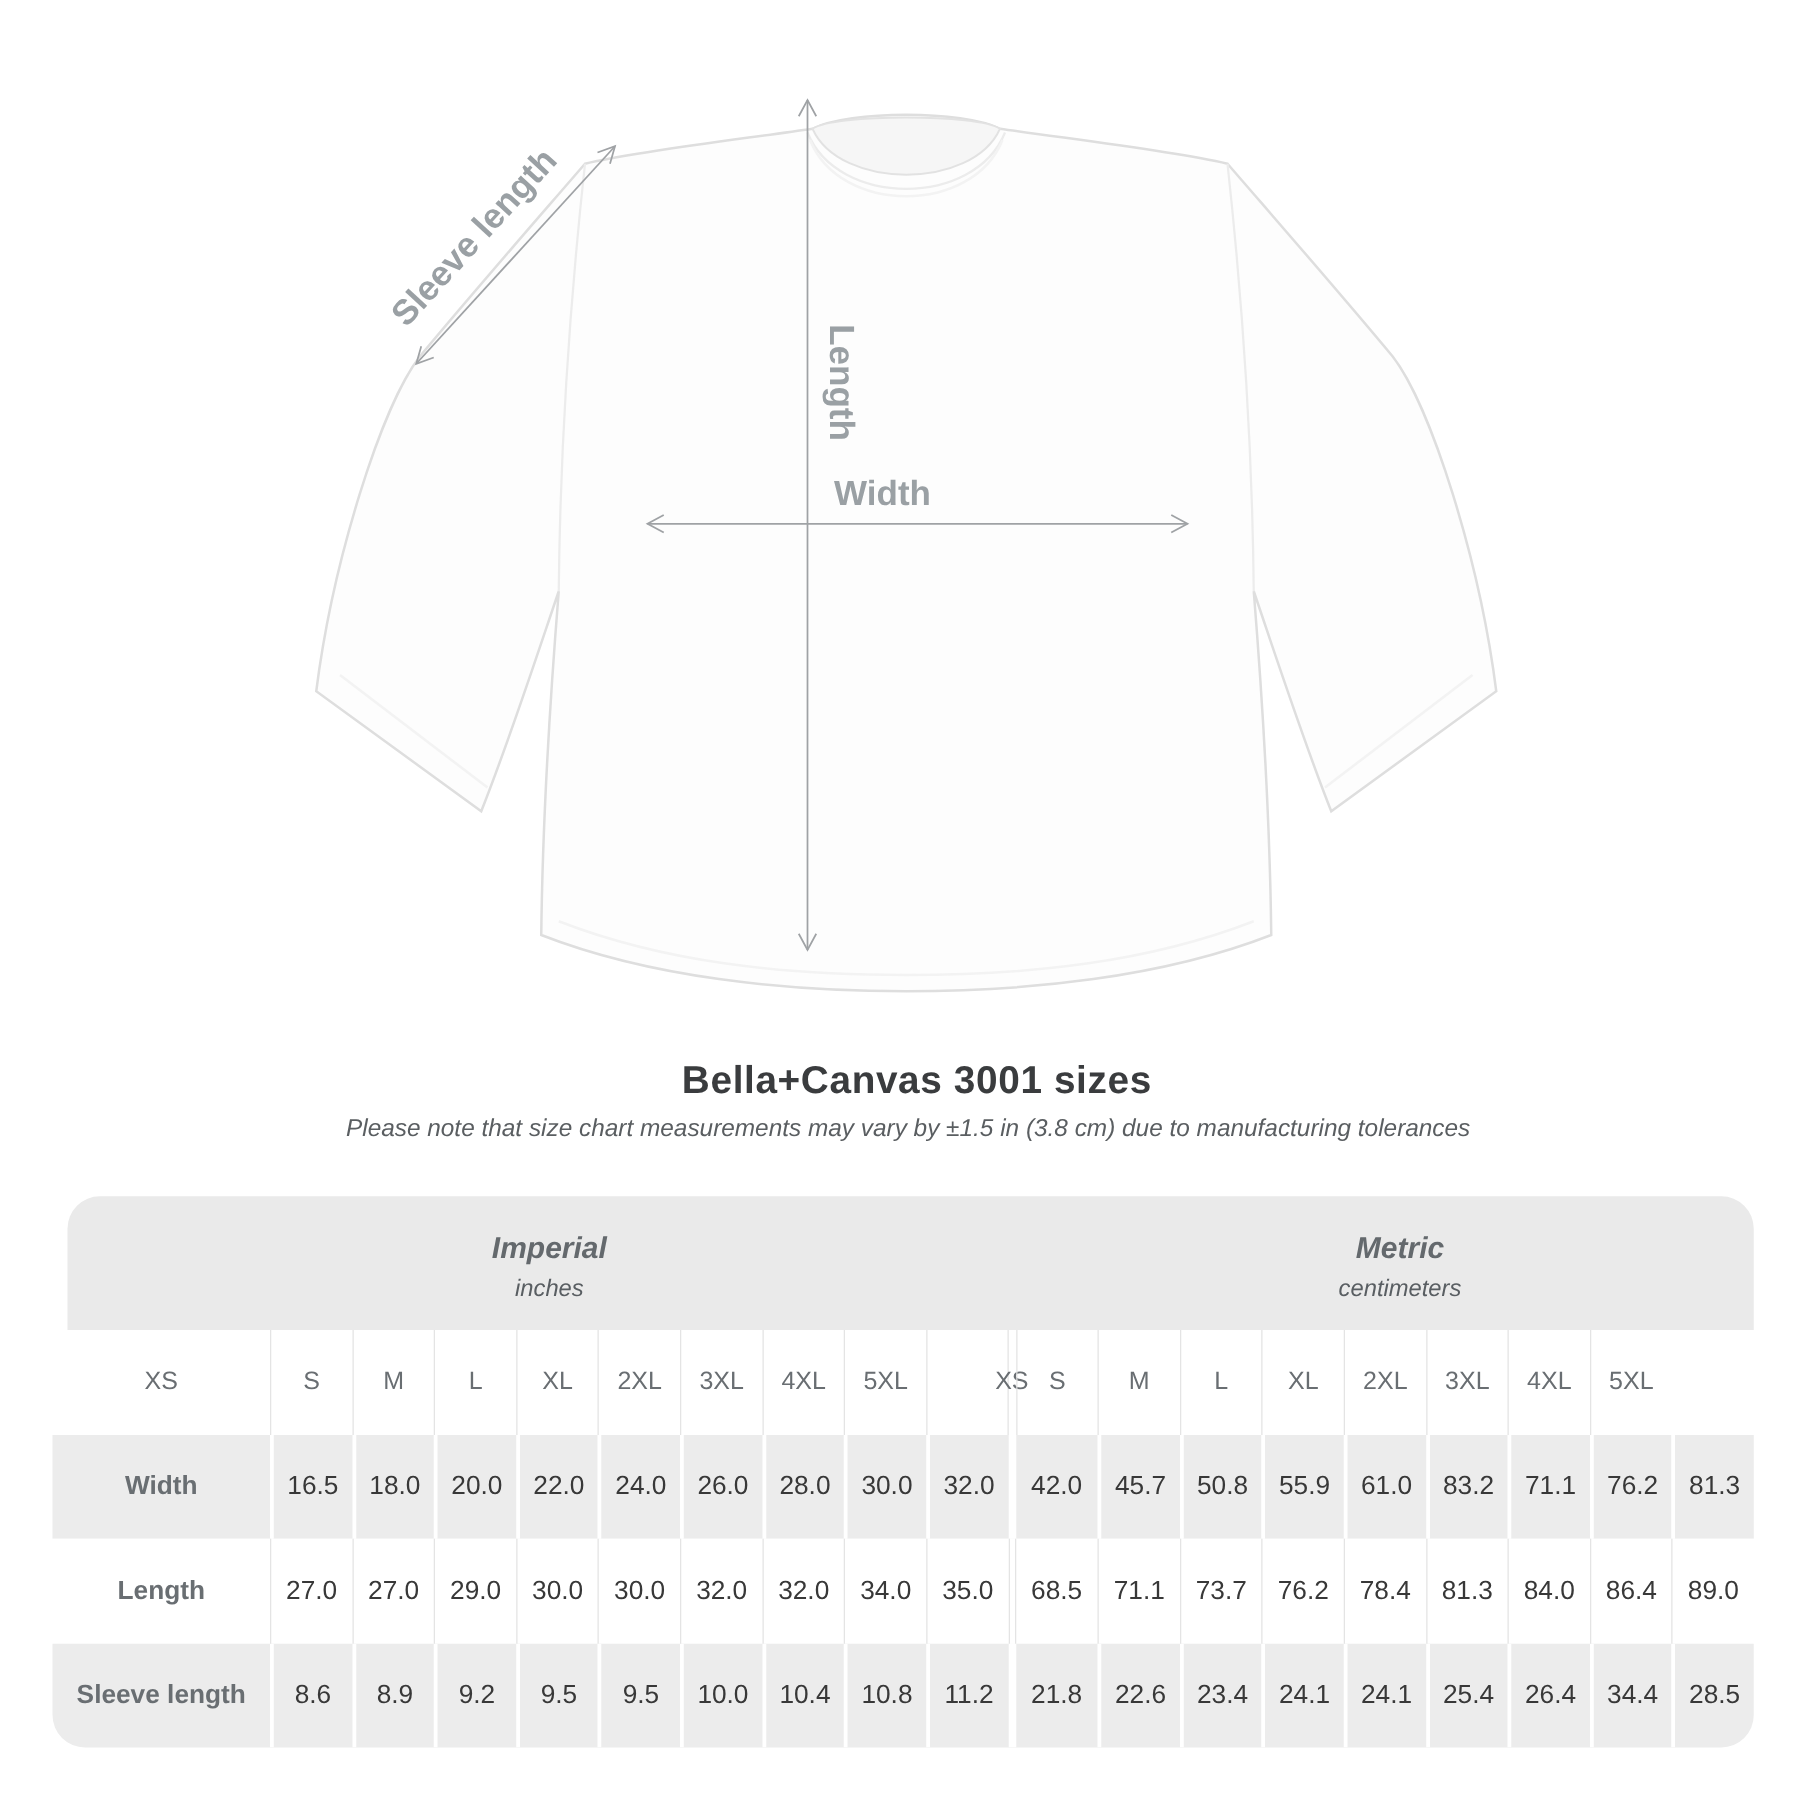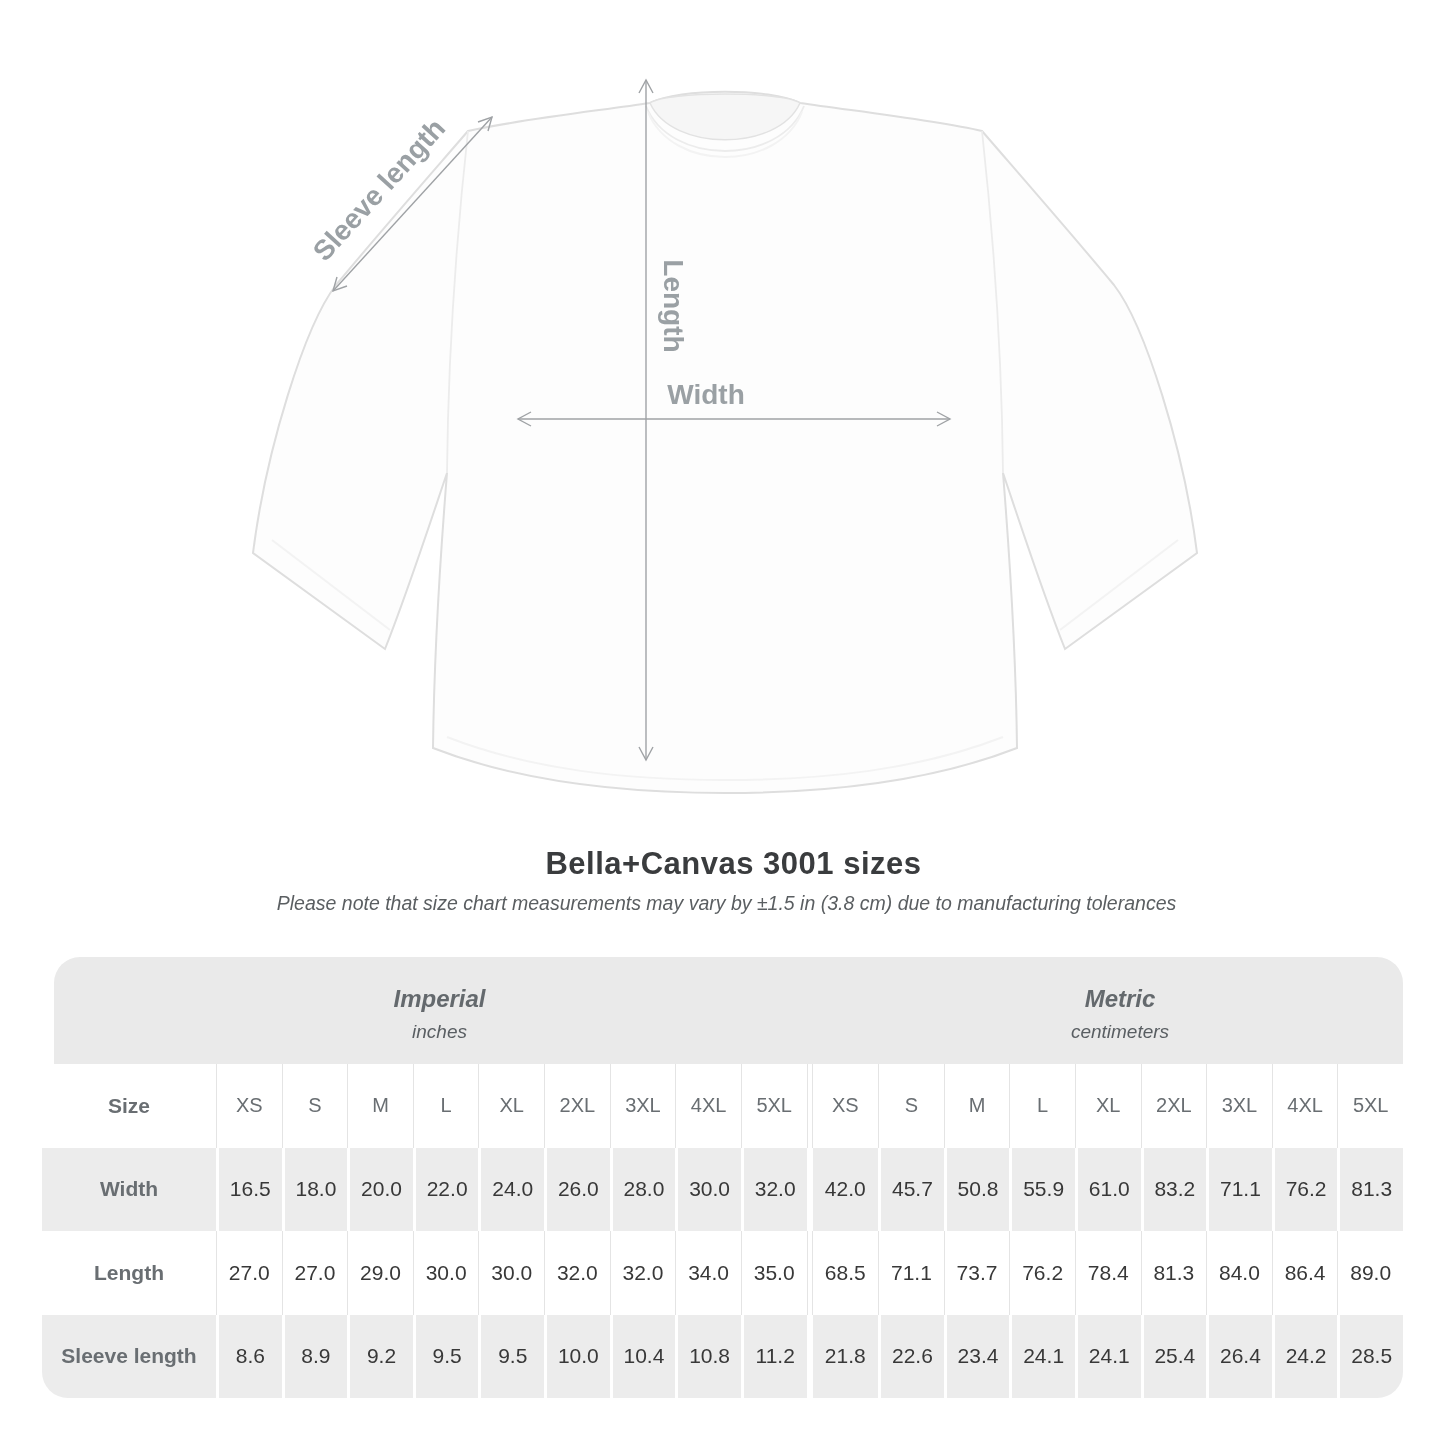--- a/index.html
+++ b/index.html
@@ -110,21 +110,20 @@
         <div class="uname">Imperial</div>
         <div class="usub">inches</div>
       </div>
       <div class="ugroup metric">
         <div class="uname">Metric</div>
         <div class="usub">centimeters</div>
       </div>
     </div>
 
     <div class="trow header-row" id="size-row">
-      <div class="cell rlabel">Size</div>
     <div class="cell head">XS</div>
         <div class="cell head">S</div>
         <div class="cell head">M</div>
         <div class="cell head">L</div>
         <div class="cell head">XL</div>
         <div class="cell head">2XL</div>
         <div class="cell head">3XL</div>
         <div class="cell head">4XL</div>
         <div class="cell head">5XL</div>
         <div class="cell gap"></div>
@@ -196,19 +195,19 @@
           <div class="cell">10.8</div>
           <div class="cell">11.2</div>
           <div class="cell gap"></div>
           <div class="cell no-b">21.8</div>
           <div class="cell">22.6</div>
           <div class="cell">23.4</div>
           <div class="cell">24.1</div>
           <div class="cell">24.1</div>
           <div class="cell">25.4</div>
           <div class="cell">26.4</div>
-          <div class="cell">24.2</div>
+          <div class="cell">34.4</div>
           <div class="cell">28.5</div>
         </div>
       </div>
   </div>
 
 </div>
 
 </body></html>

